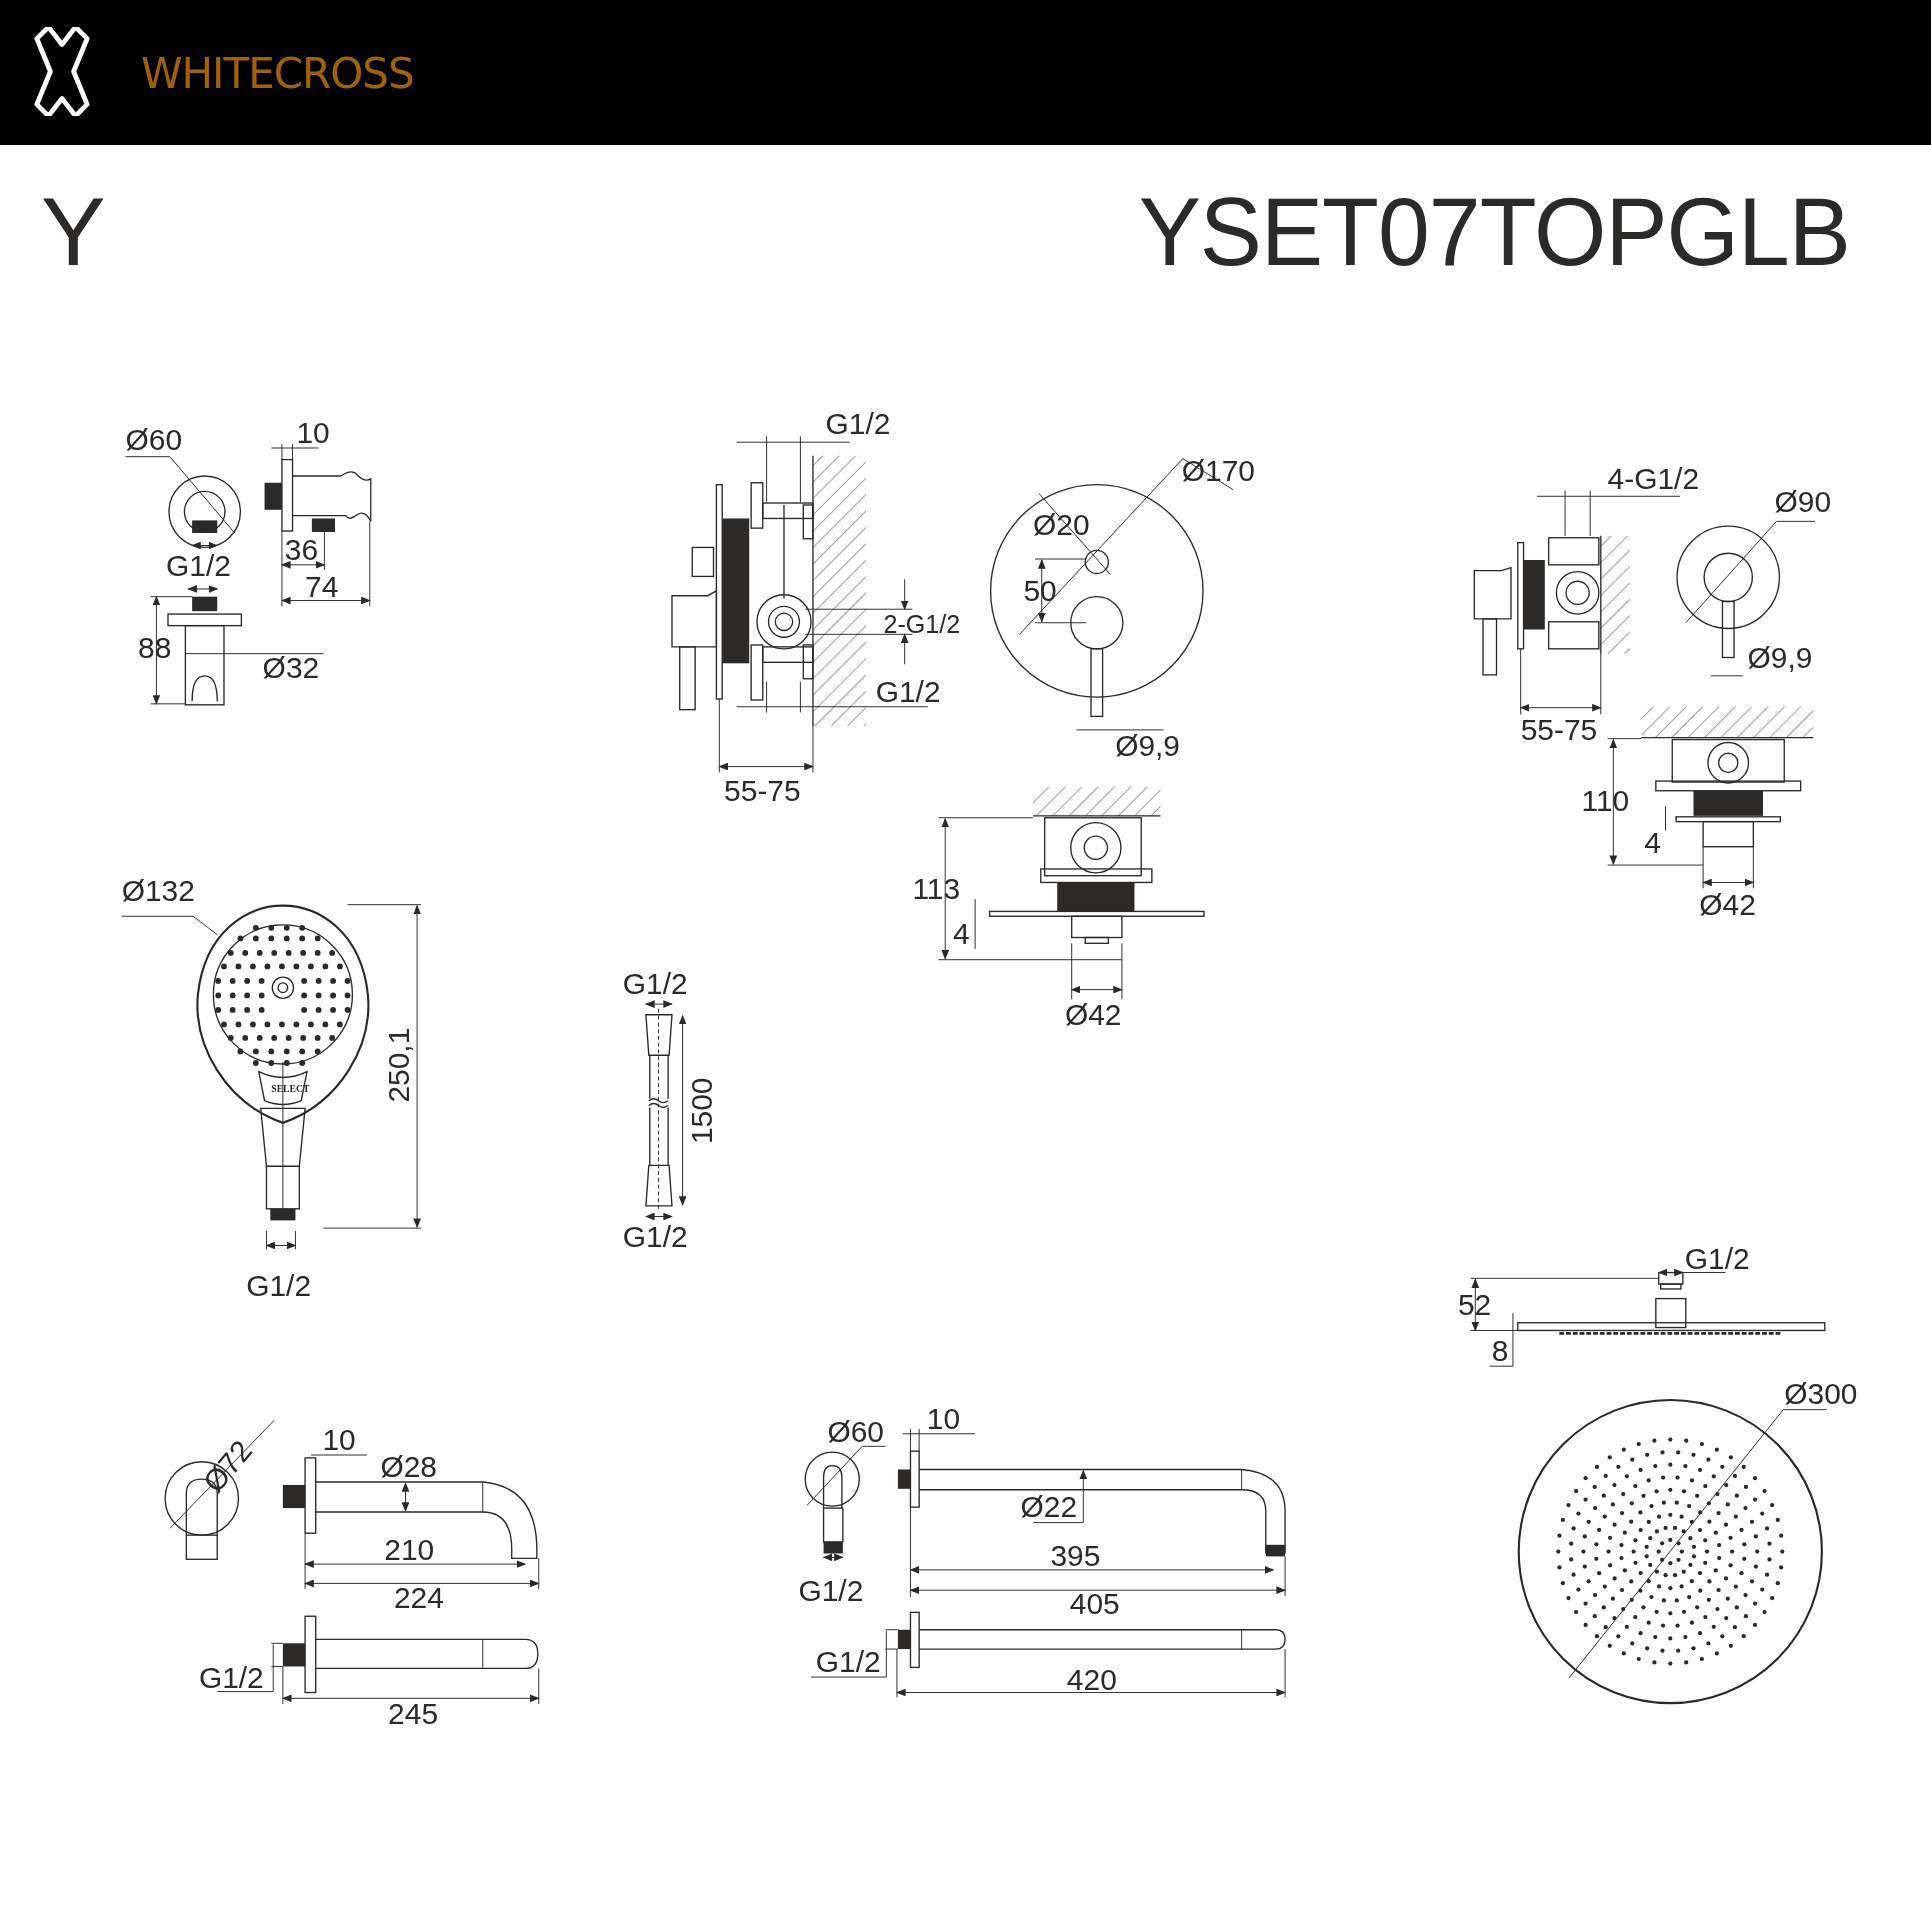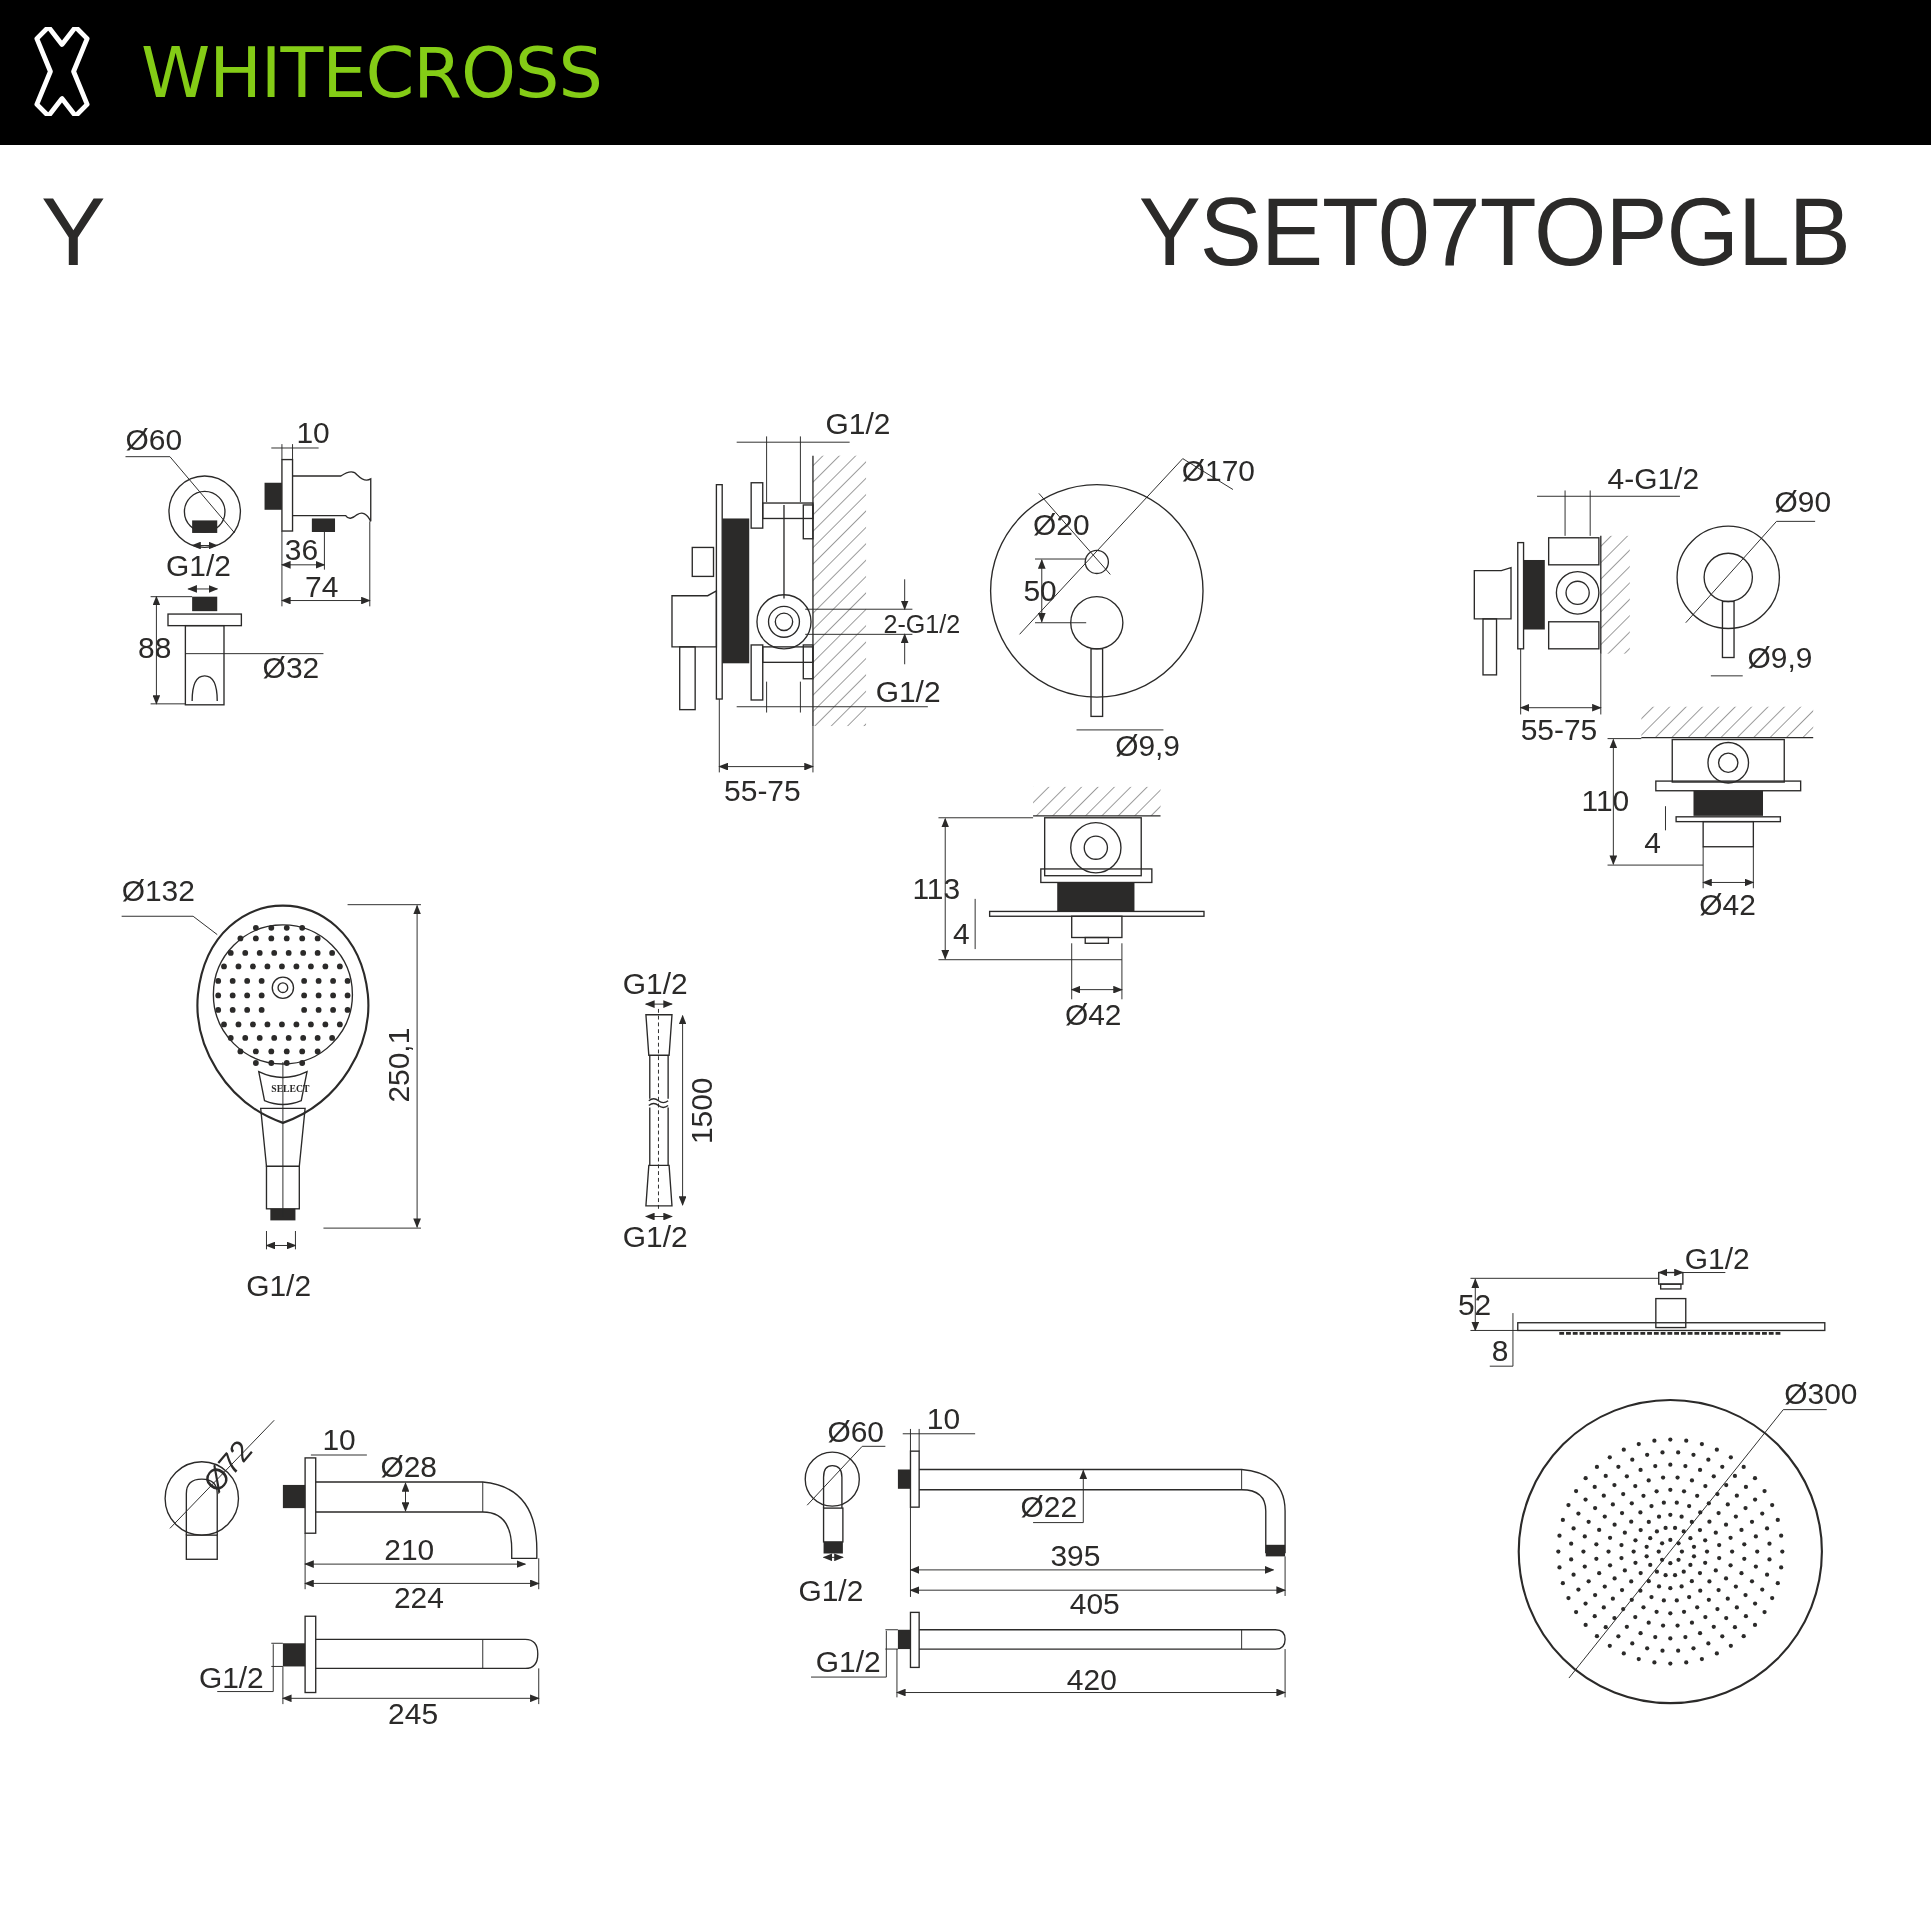--- a/index.html
+++ b/index.html
@@ -1,18 +1,18 @@
 <!DOCTYPE html>
 <html><head>
 <meta charset="utf-8">
 <style>
   html,body{margin:0;padding:0;background:#ffffff;}
   body{width:1931px;height:1931px;position:relative;overflow:hidden;font-family:"Liberation Sans",sans-serif;}
   .header{position:absolute;left:0;top:0;width:1931px;height:145px;background:#000000;}
-  .logo-text{position:absolute;left:141px;top:35px;font-family:"DejaVu Sans",sans-serif;font-size:70px;color:#84cc16;letter-spacing:-1px;line-height:77px;}
+  .logo-text{position:absolute;left:141px;top:35px;font-family:"DejaVu Sans",sans-serif;font-size:42px;color:#a16207;letter-spacing:-1px;line-height:77px;}
   .logo-mark{position:absolute;left:31px;top:27px;width:62px;height:89px;}
   .series{position:absolute;left:41px;top:174px;font-size:97px;color:#2b2a29;line-height:116px;}
   .model{position:absolute;right:81px;top:174px;font-size:97px;color:#2b2a29;line-height:116px;letter-spacing:-1px;transform:scaleX(0.96);transform-origin:right;}
   svg.drawing{position:absolute;left:0;top:0;}
   .dim{font-family:"Liberation Sans",sans-serif;fill:#2b2a29;font-size:31px;}
   .ln{stroke:#2b2a29;fill:none;stroke-width:1.4;}
   .thin{stroke:#2b2a29;fill:none;stroke-width:1;}
   .thick{stroke:#2b2a29;fill:none;stroke-width:2.2;}
   .dark{fill:#2b2a29;}
 </style>

